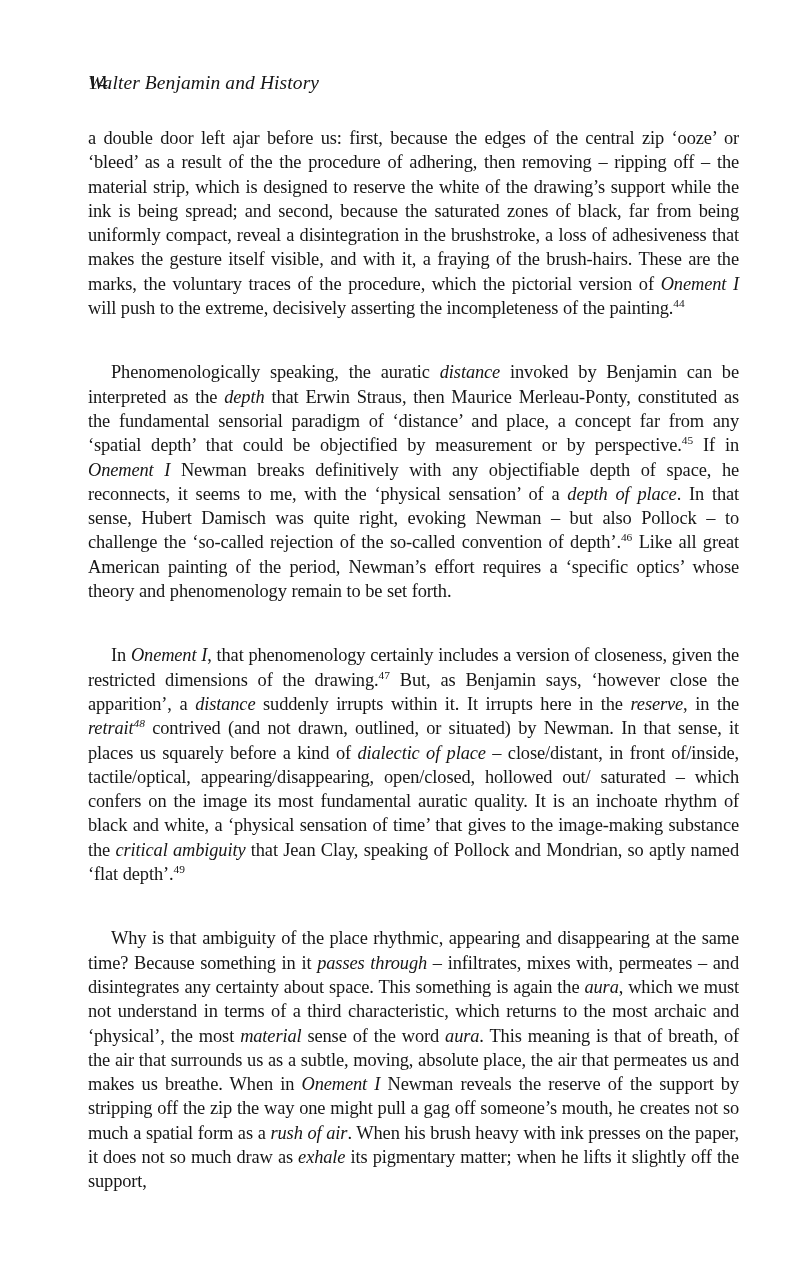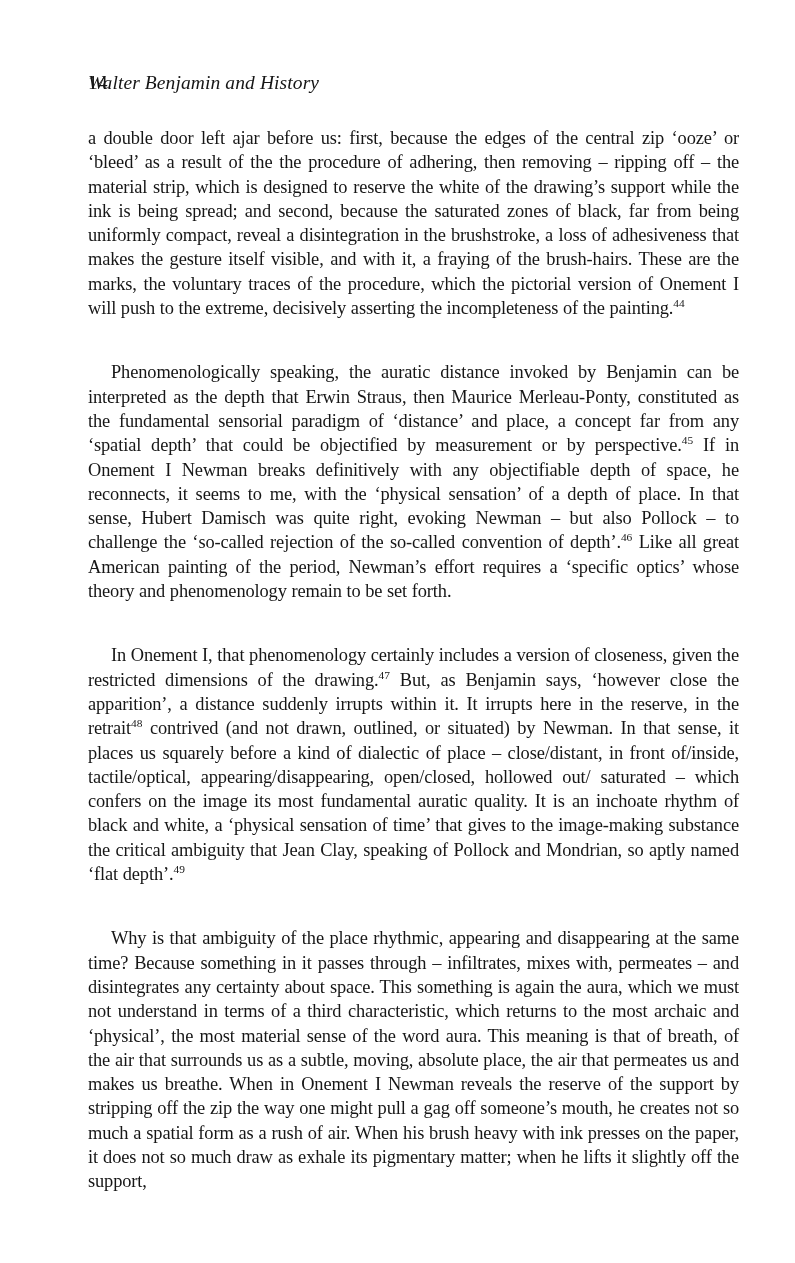--- a/index.html
+++ b/index.html
@@ -48,20 +48,21 @@
     font-size: 18.4px;
     line-height: 24.3px;
     letter-spacing: -0.12px;
     word-spacing: 0.2px;
   }
   .body-text p.para.indent {
     text-indent: 23px;
     margin-top: 40px;
   }
   .it {
+    font-style: italic;
   }
   sup.fnref {
     font-size: 0.62em;
     line-height: 0;
     vertical-align: super;
     letter-spacing: 0;
   }
 </style>
 </head>
 <body>

